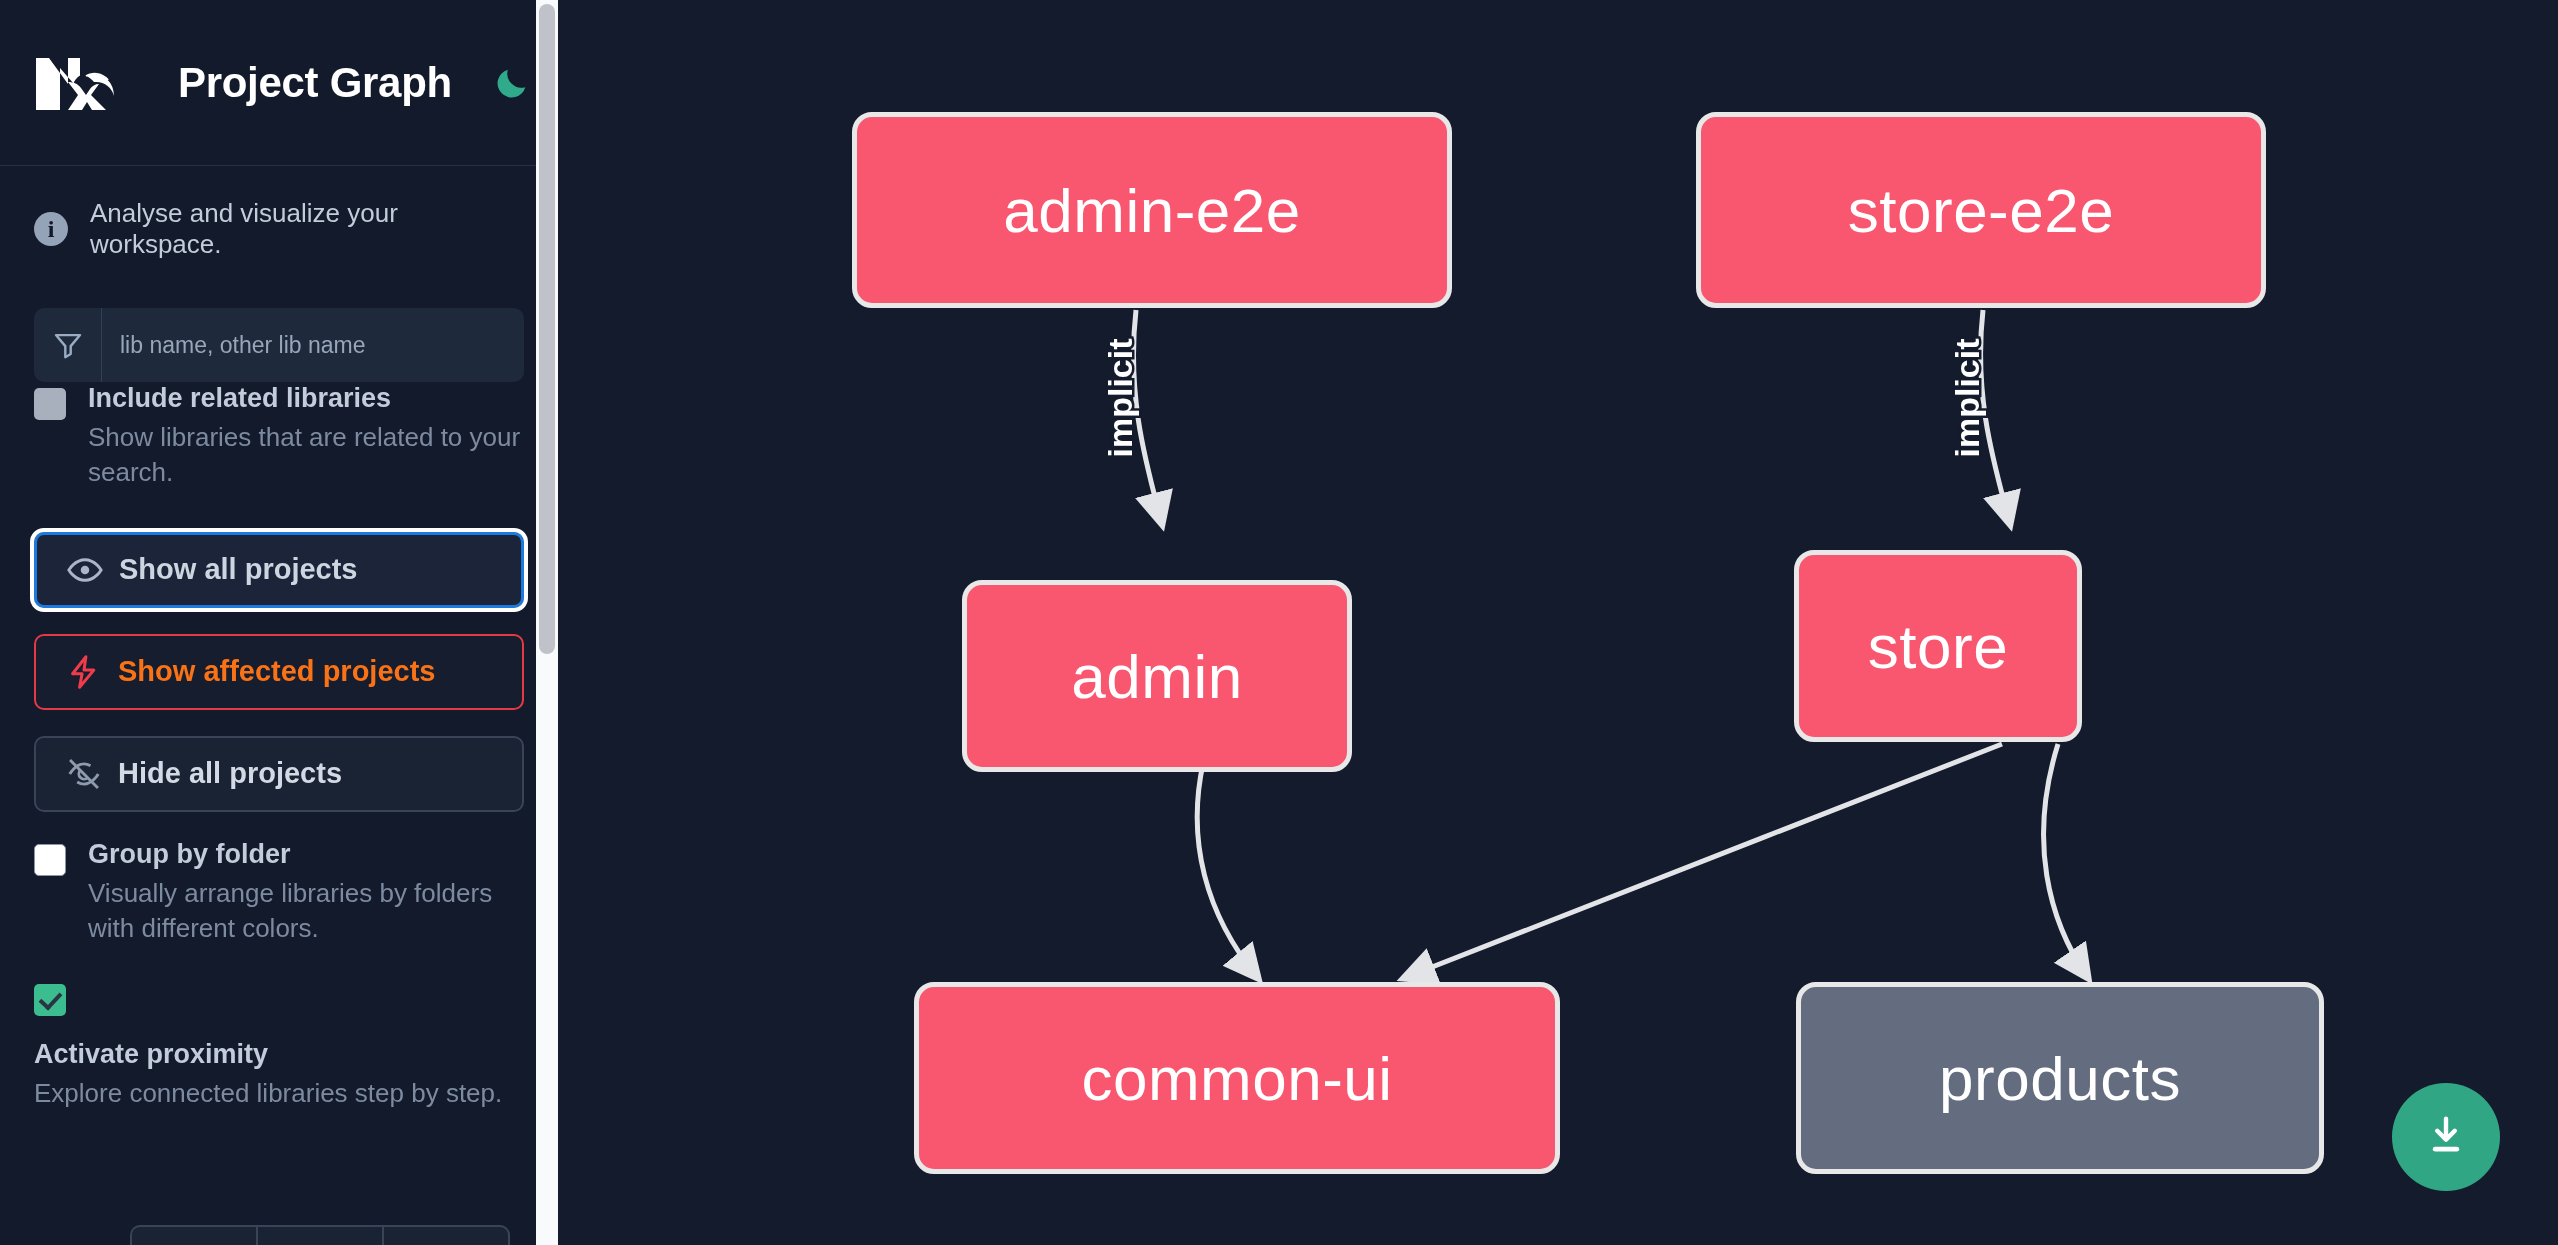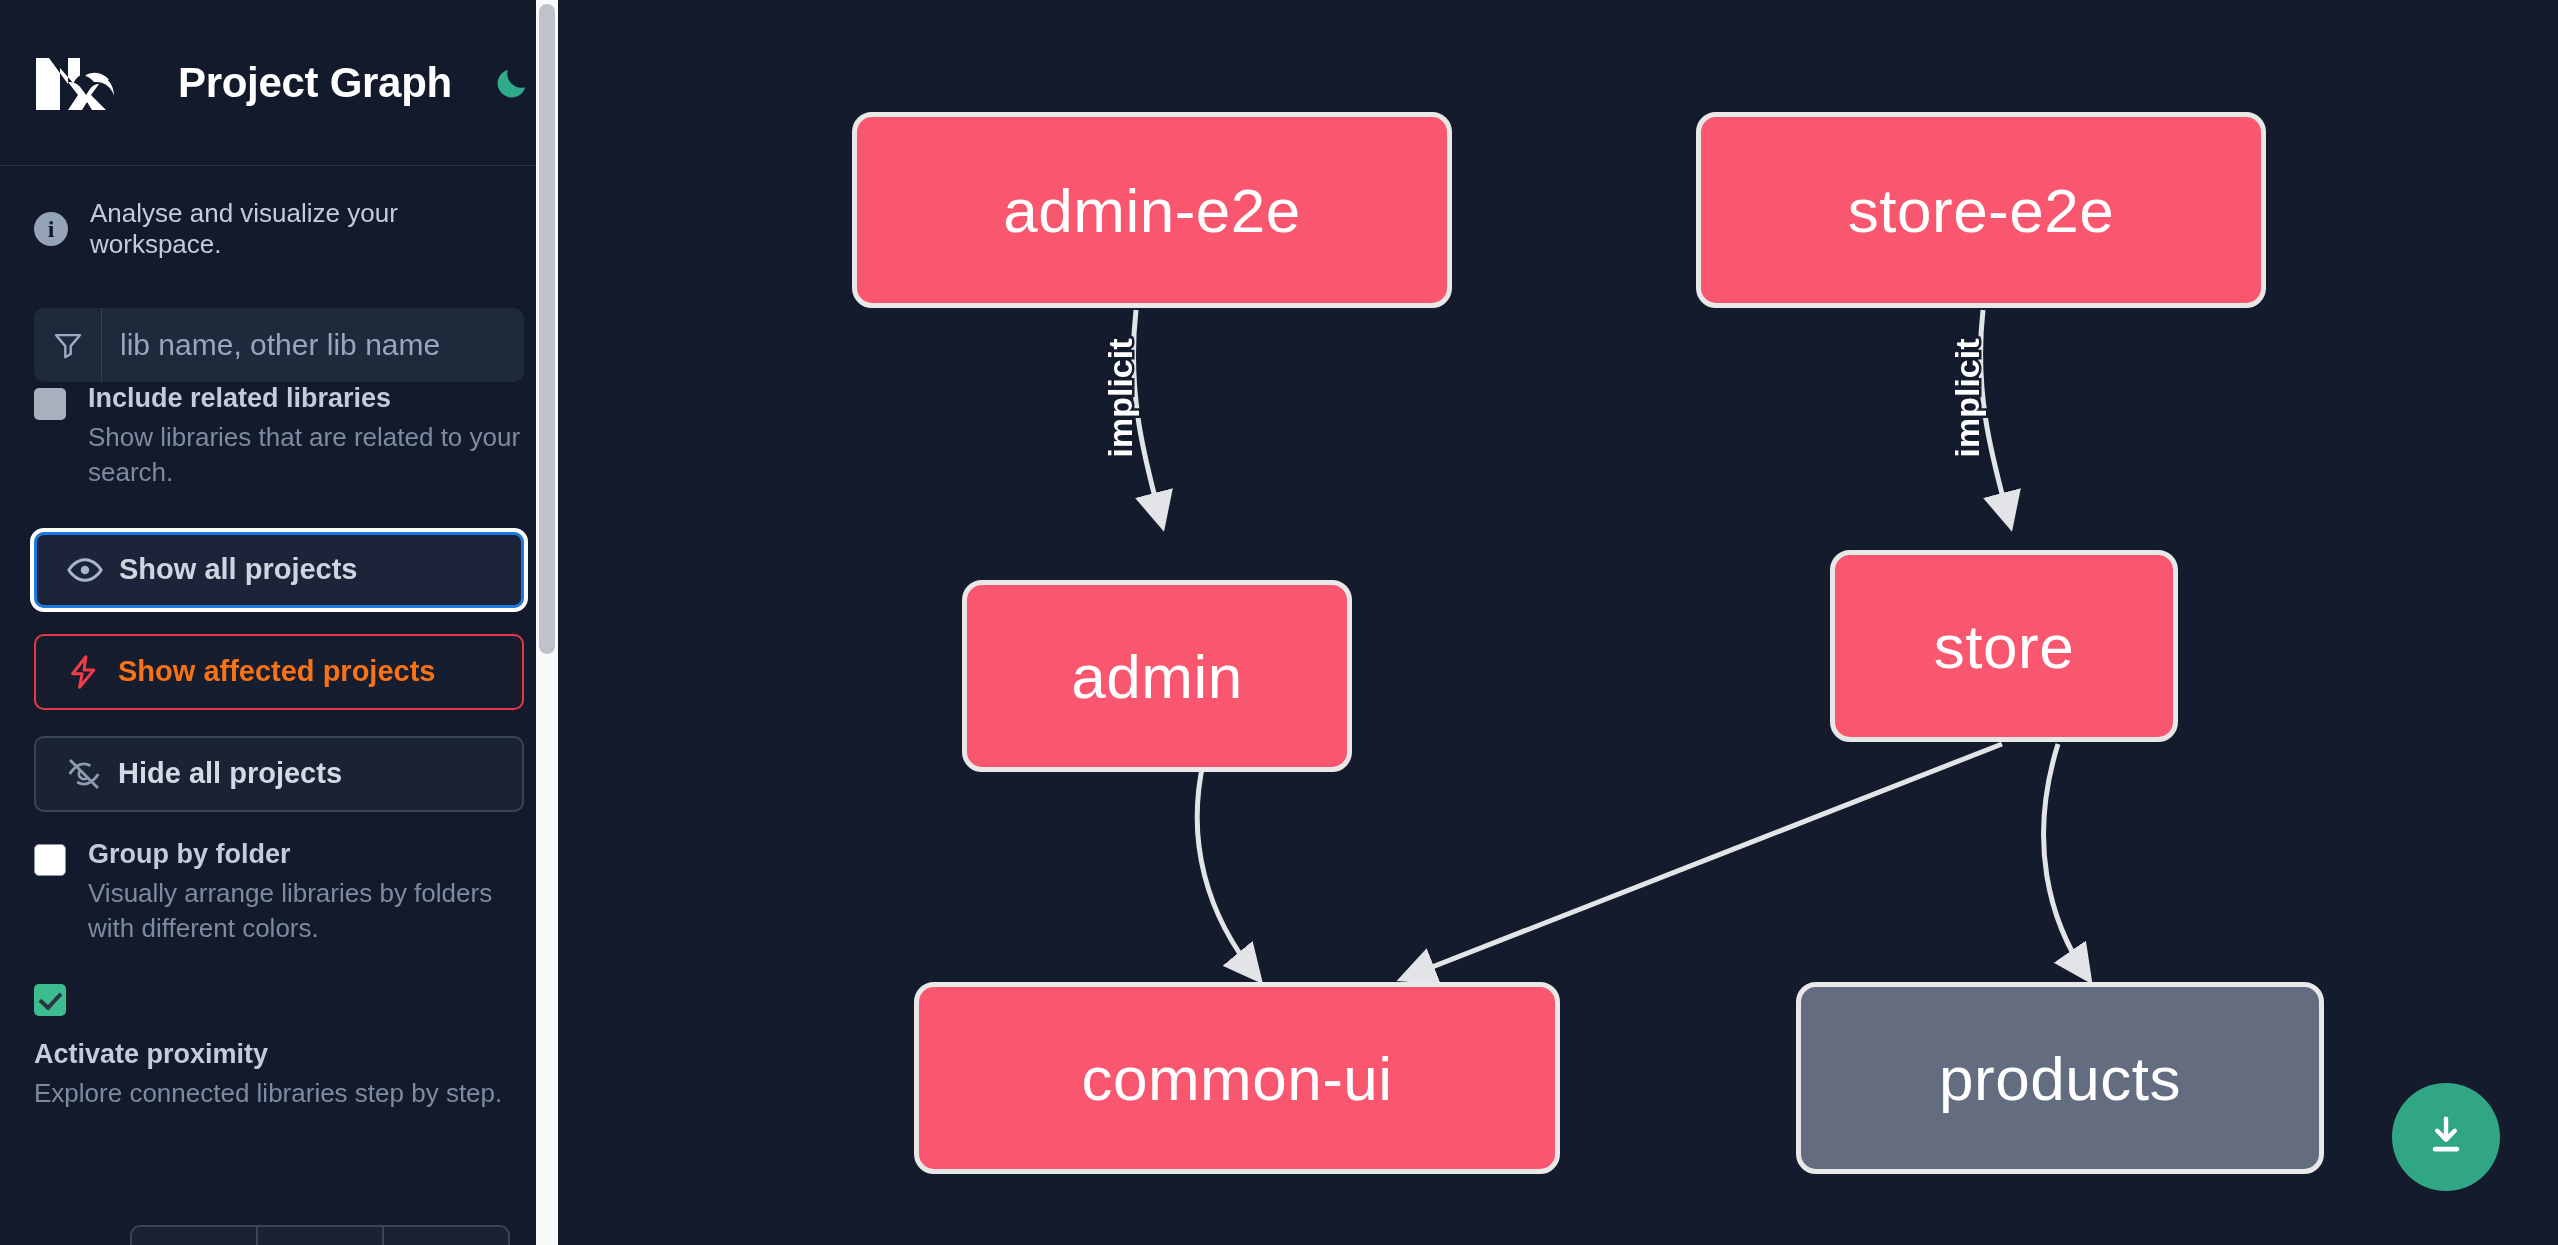--- a/index.html
+++ b/index.html
@@ -74,21 +74,21 @@
   .search-icon-box {
     width: 68px; flex: 0 0 68px;
     display: flex; align-items: center; justify-content: center;
     border-right: 1px solid #33405c;
   }
   .search-input {
     flex: 1 1 auto;
     border: none; outline: none;
     background: transparent;
     color: #bef264;
-    font-size: 30px;
+    font-size: 23px;
     font-family: "Liberation Sans", sans-serif;
     padding: 5px 18px;
   }
   .search-input::placeholder { color: #98a6bb; }
 
   .check-row {
     display: flex;
     gap: 22px;
     padding: 0 34px;
   }
@@ -353,21 +353,21 @@
     </div>
 
     <div class="node app" style="left:1138px; top:112px; width:570px; height:196px;">
       <span>store-e2e</span>
     </div>
 
     <div class="node app" style="left:404px; top:580px; width:390px; height:192px;">
       <span>admin</span>
     </div>
 
-    <div class="node app" style="left:1272px; top:550px; width:348px; height:192px;justify-content:center;">
+    <div class="node app" style="left:1236px; top:550px; width:288px; height:192px;justify-content:center;">
       <span>store</span>
     </div>
 
     <div class="node app" style="left:356px; top:982px; width:646px; height:192px;">
       <span>common-ui</span>
     </div>
 
     <div class="node lib" style="left:1238px; top:982px; width:528px; height:192px;">
       <span>products</span>
     </div>

